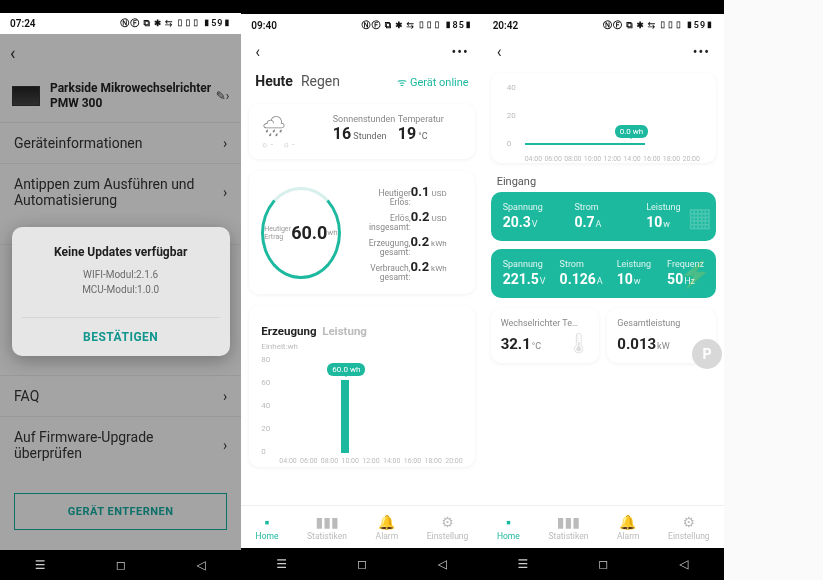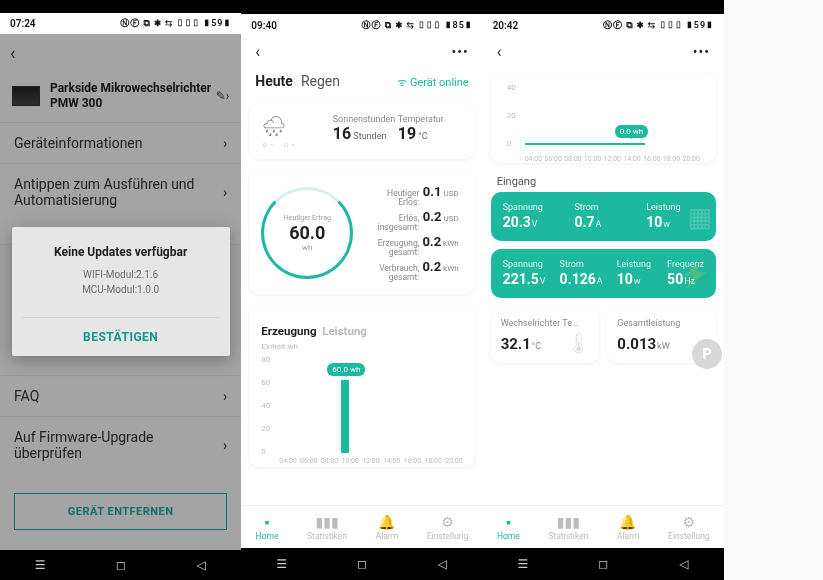--- a/index.html
+++ b/index.html
@@ -13,21 +13,21 @@
   .p1 .topbar{display:flex;align-items:center;padding:8px 10px}
   .p1 .back{font-size:18px;color:#333}
   .p1 .device{display:flex;align-items:center;padding:10px 12px}
   .p1 .panel{width:26px;height:18px;background:linear-gradient(#222,#444);margin-right:10px;border:1px solid #333}
   .p1 .devtxt{font-size:12px;font-weight:700;color:#222;line-height:1.3;flex:1}
   .p1 .edit{font-size:12px;color:#333}
   .p1 .listitem{display:flex;align-items:center;justify-content:space-between;padding:12px 14px;border-top:1px solid #e3e3e3;font-size:14px;color:#333}
   .p1 .section{padding:10px 14px 4px;font-size:9px;color:#aaa}
   .p1 .remove{margin:20px 14px;border:1.5px solid #13a89e;color:#13a89e;text-align:center;padding:11px 0;font-size:11px;font-weight:700;letter-spacing:.5px}
   .p1 .modal-overlay{position:absolute;inset:0;background:rgba(0,0,0,.25);display:flex;align-items:center;justify-content:center}
-  .p1 .modal{width:82%;background:#fff;border-radius:2px;padding:18px 10px 0;text-align:center;box-shadow:0 4px 18px rgba(0,0,0,.3)}
+  .p1 .modal{width:82%;background:#fff;border-radius:10px;padding:18px 10px 0;text-align:center;box-shadow:0 4px 18px rgba(0,0,0,.3)}
   .p1 .modal h4{margin:0 0 8px;font-size:12px;color:#222}
   .p1 .modal .line{font-size:10px;color:#777;line-height:1.5}
   .p1 .modal .confirm{margin-top:20px;border-top:1px solid #eee;padding:12px 0;color:#13a89e;font-weight:700;font-size:12px;letter-spacing:.5px}
   .navbar{height:32px;background:#000;display:flex;align-items:center;justify-content:space-around;color:#ccc;font-size:12px}
   .navbar span{width:18px;text-align:center}
   
   .hdr{display:flex;align-items:center;justify-content:space-between;padding:6px 14px}
   .hdr .back{font-size:16px;color:#222}
   .hdr .dots{font-size:14px;letter-spacing:1px;color:#222}
   .card{background:#fff;border-radius:10px;box-shadow:0 1px 4px rgba(0,0,0,.06);margin:6px 8px;padding:10px 12px}
@@ -35,26 +35,26 @@
   .p2 .today .lbl{font-size:14px;font-weight:700;color:#222}
   .p2 .today .sub{font-size:14px;font-weight:400;color:#555;margin-left:4px}
   .p2 .online{font-size:11px;color:#1db99f}
   .weather{display:flex;justify-content:space-between;align-items:flex-start}
   .weather .col{flex:1;text-align:left;font-size:9px;color:#888}
   .weather .big{font-size:16px;font-weight:700;color:#222}
   .weather .unit{font-size:9px;color:#666}
   .cloud{font-size:20px;color:#888}
   .sunrow{font-size:8px;color:#bbb;display:flex;gap:10px;margin-top:2px}
   .ringwrap{display:flex;align-items:center;gap:12px}
-  .ring{width:86px;height:86px;border-radius:50%;border:3px solid #1db99f;border-top-color:#d8f0ec;display:flex;flex-direction:column;align-items:center;justify-content:center;position:relative}
+  .ring{width:86px;height:86px;border-radius:50%;border:3px solid #1db99f;border-top-color:#d8f0ec;display:flex;flex-direction:row;align-items:center;justify-content:center;position:relative}
   .ring .lab{font-size:7px;color:#999}
   .ring .val{font-size:18px;font-weight:700;color:#222}
   .ring .u{font-size:8px;color:#999}
   .kv{flex:1;font-size:9px}
-  .kv .row{display:flex;justify-content:space-between;align-items:baseline;margin:3px 4px}
+  .kv .row{display:flex;justify-content:space-between;align-items:baseline;margin:3px 16px}
   .kv .row .k{color:#888;text-align:right;width:56%;font-size:8.5px;line-height:1}
   .kv .row .v{font-size:13px;font-weight:700;color:#222}
   .kv .row .vu{font-size:8px;color:#888;margin-left:2px}
   .tabs{font-size:11.5px;font-weight:700;color:#bbb;margin:8px 0 4px}
   .tabs .active{color:#222}
   .tiny{font-size:8px;color:#bbb}
   .barchart{position:relative;height:110px;margin-top:4px}
   .ylab{position:absolute;left:0;font-size:8px;color:#bbb}
   .xaxis{position:absolute;bottom:0;left:18px;right:0;display:flex;justify-content:space-between;font-size:7px;color:#bbb}
   .bar{position:absolute;bottom:12px;width:8px;background:#1db99f}

